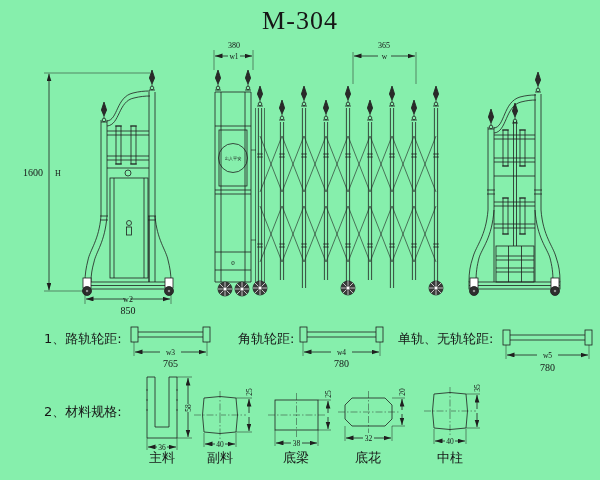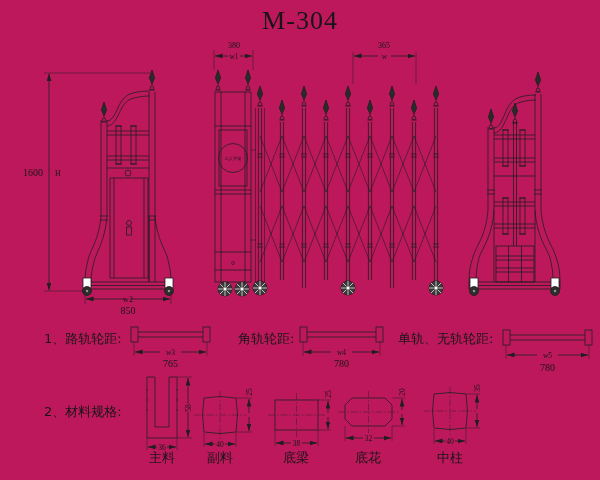--- a/index.html
+++ b/index.html
@@ -1,16 +1,16 @@
 <!DOCTYPE html>
 <html><head>
 <meta charset="utf-8">
 <style>
   html,body{margin:0;padding:0;background:#ffffff;}
-  .page{position:relative;width:600px;height:480px;background:#be185d;overflow:hidden;}
+  .page{position:relative;width:600px;height:480px;background:#86efac;overflow:hidden;}
   svg{display:block;}
   svg text{stroke:none;fill:#161616;font-family:"Liberation Serif","DejaVu Serif",serif;}
   svg text.cn{font-family:"DejaVu Sans","Liberation Sans",sans-serif;}
   .title-text{font-size:26px;letter-spacing:1px;}
   .dim{font-size:10px;}
   .dim-sm{font-size:8px;}
   .dim-xs{font-size:7.5px;}
   .label-cn{font-size:13px;}
   .logo-cn{font-size:4.2px;}
   .zero{font-size:7px;}

